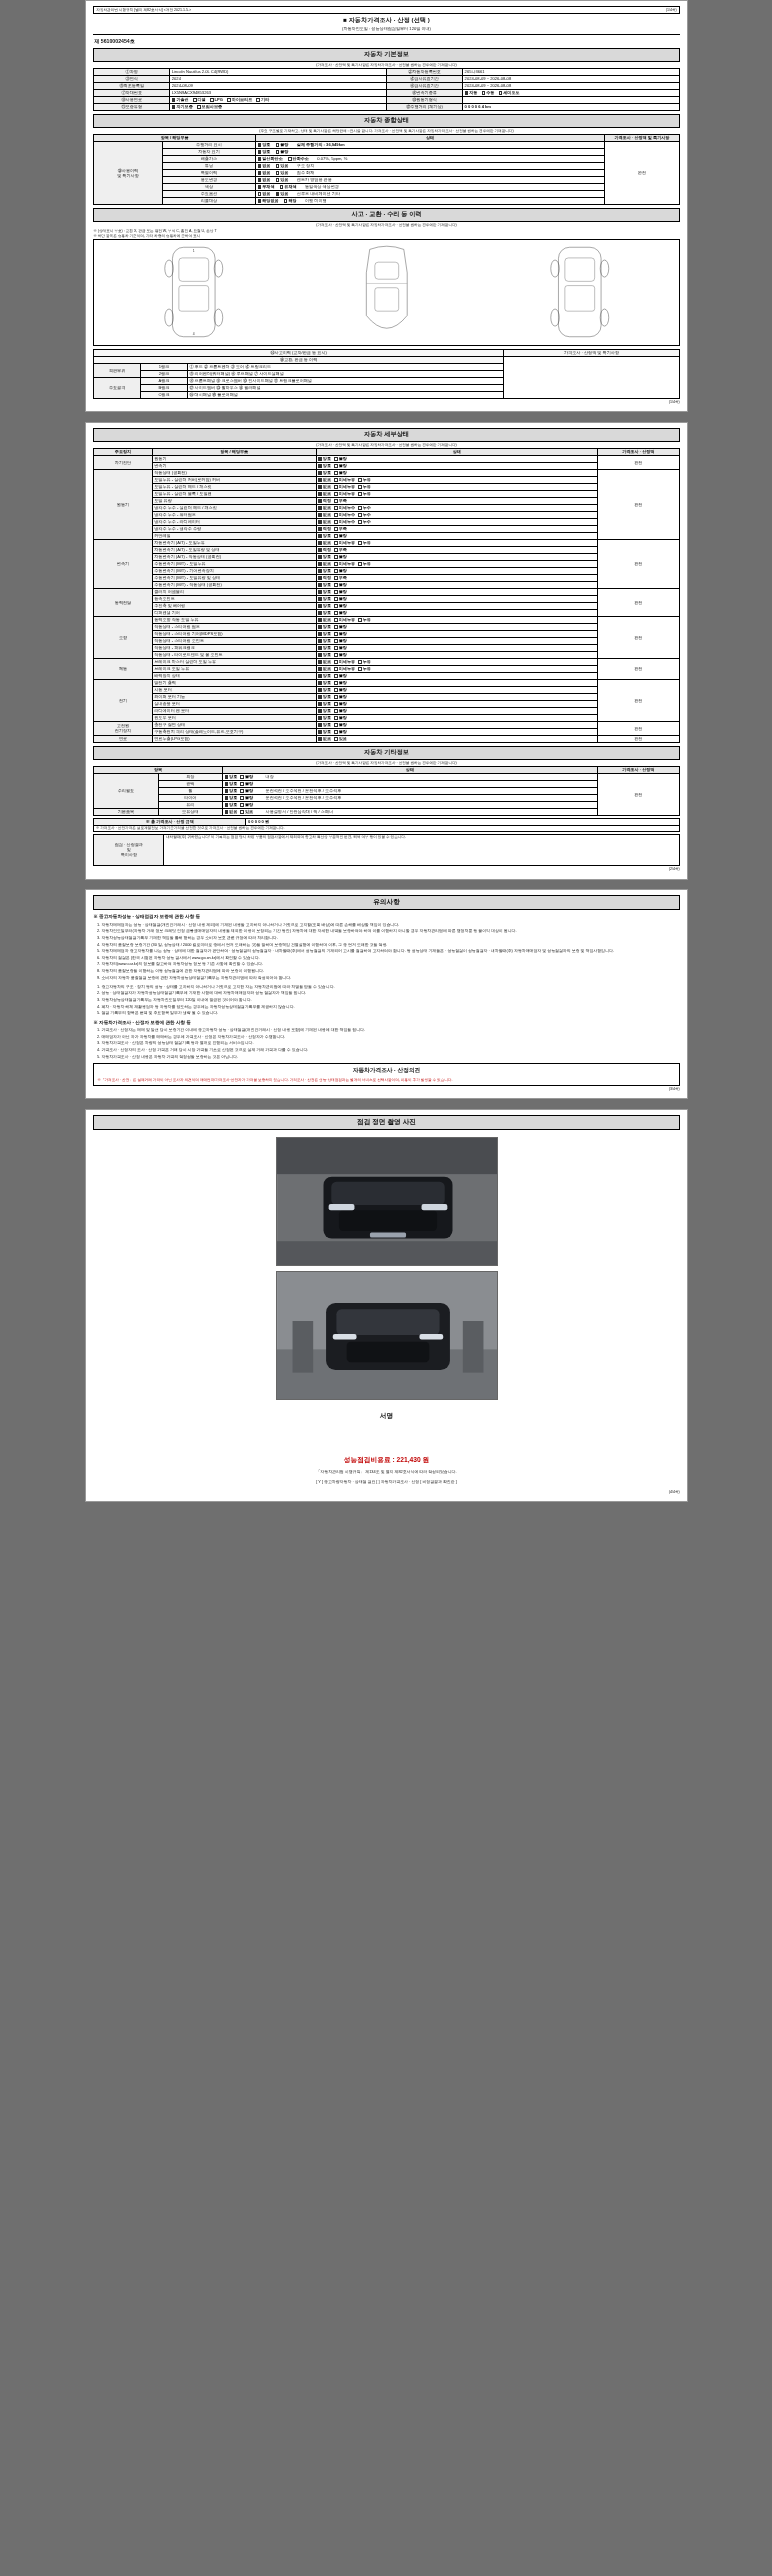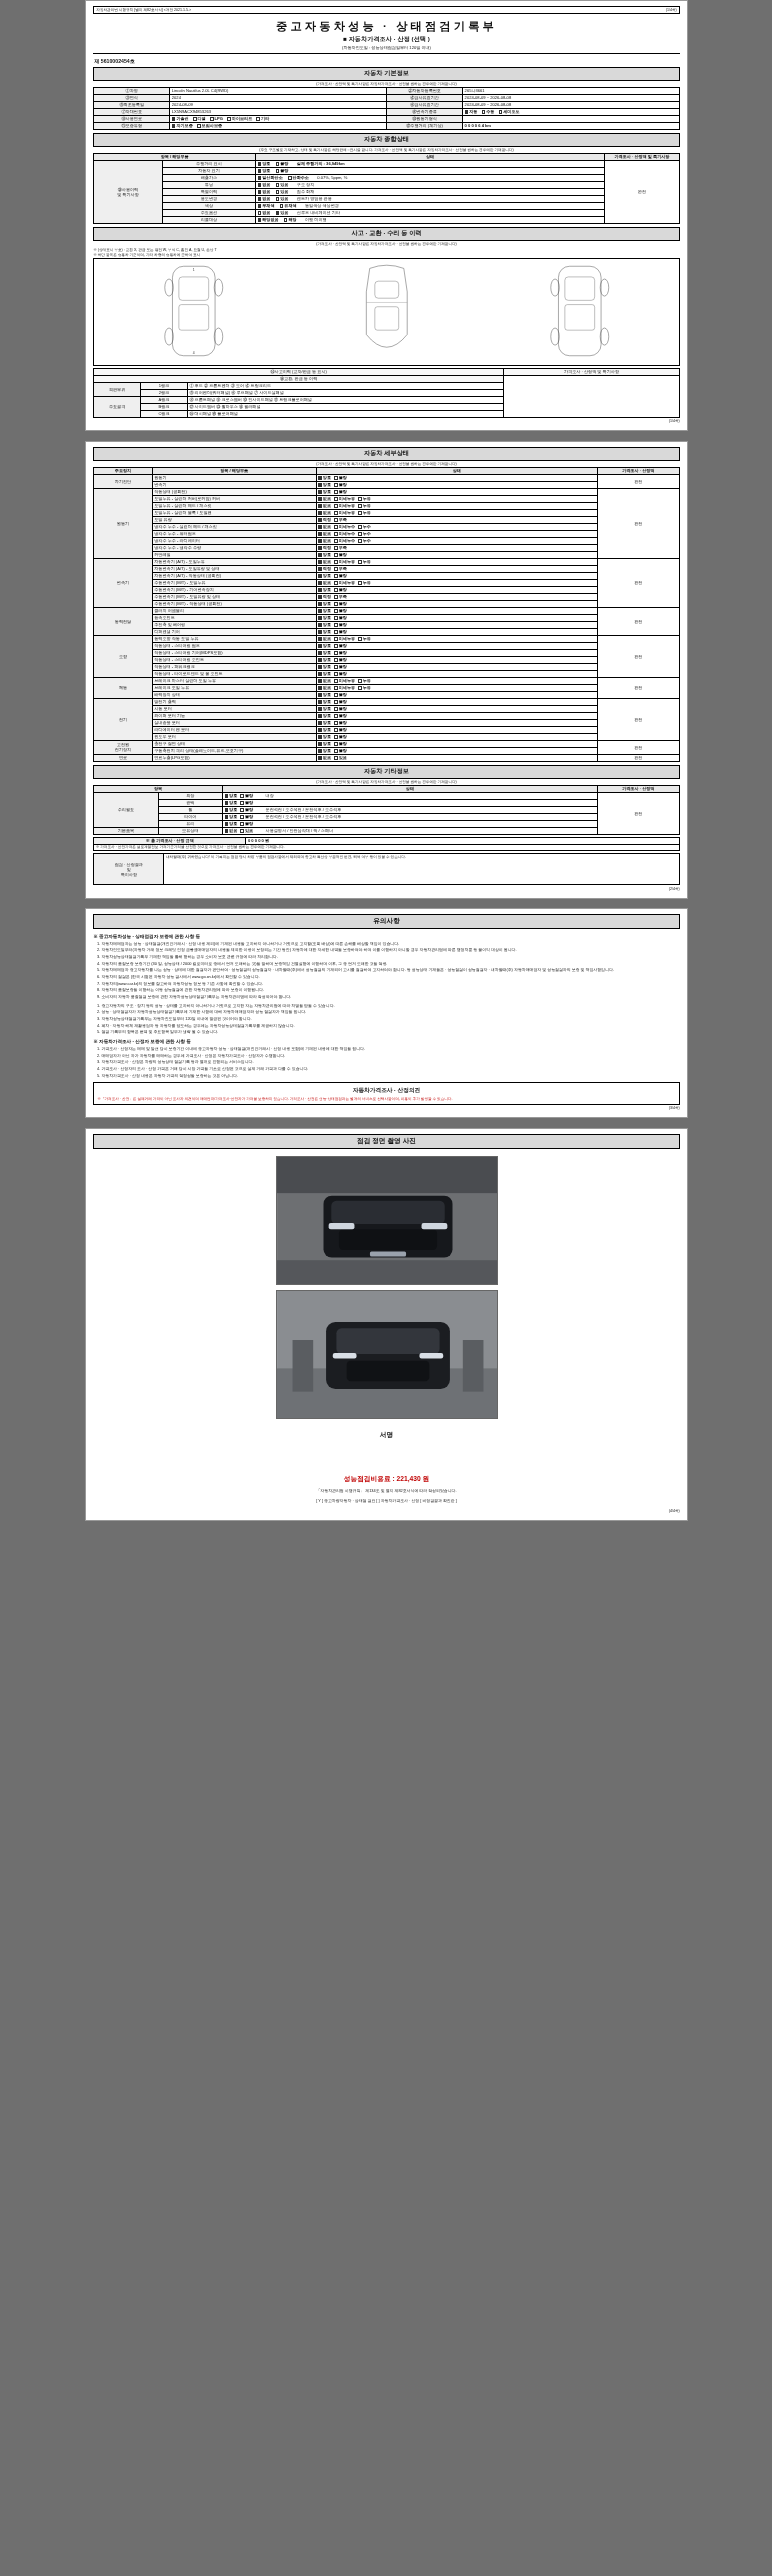--- a/index.html
+++ b/index.html
@@ -69,21 +69,20 @@
 </head>
 <body>
 
 <div class="page">
  <div class="page-inner">
   <div class="topbar">
     <span>자동차관리법 시행규칙 [별지 제82호서식] &lt;개정 2021.1.5.&gt;</span>
     <span>(1/4쪽)</span>
   </div>
 
-  <div class="doc-title">중고자동차성능 · 상태점검기록부</div>
   <div class="doc-sub">■ 자동차가격조사 · 산정 (선택 )</div>
   <div class="doc-sub2">(자동차인도일 : 성능상태점검일부터 120일 이내)</div>
   <hr class="hr-bold">
   <div class="bold" style="font-size:5.2px;padding:1px 0 2.1px 1px">제 5610002454호</div>
 
   <div class="secbar">자동차 기본정보</div>
   <div class="secnote">(가격조사 · 산정액 및 특기사항은 자동차가격조사 · 산정을 원하는 경우에만 기재합니다)</div>
   <table>
     <tbody>
           <tr>

